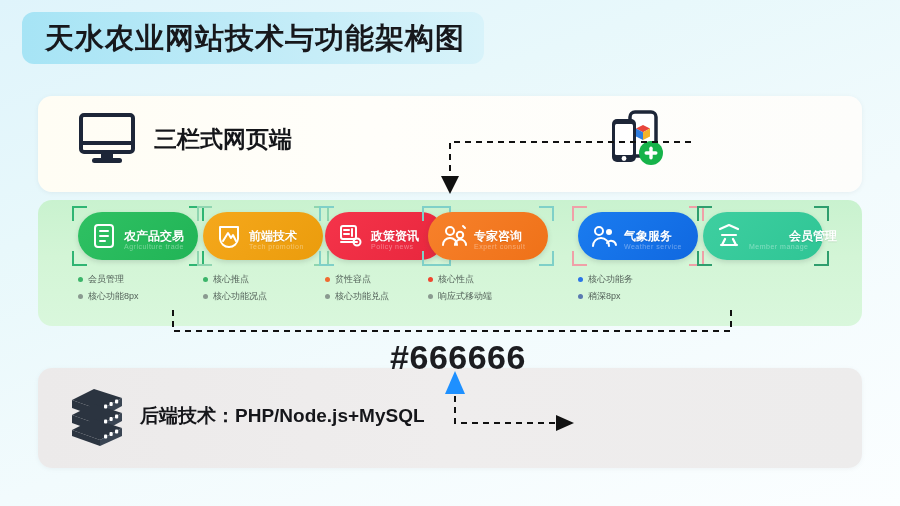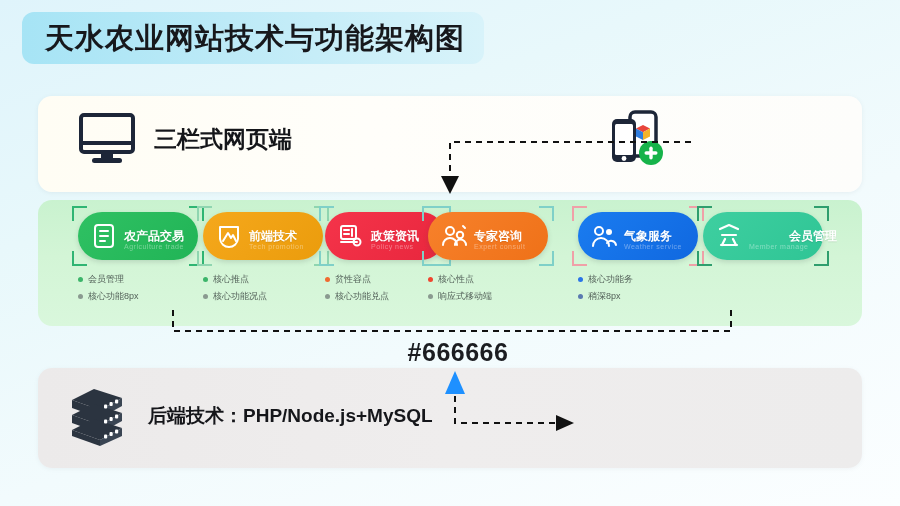--- a/index.html
+++ b/index.html
@@ -72,26 +72,26 @@
   .bk.br{right:-6px;bottom:-6px;border-right:2px solid;border-bottom:2px solid;}
 
   .bullets{margin-top:13px;}
   .bullet{display:flex;align-items:center;margin-bottom:4px;white-space:nowrap;}
   .bullet .dot{width:5px;height:5px;border-radius:50%;margin-right:5px;flex:none;}
   .bullet .btx{font-size:9px;color:#54625a;}
 
   
   .hexlabel{
     position:absolute;left:16px;right:0;top:338px;text-align:center;
-    font-size:25px;font-weight:bold;color:#1c1d21;letter-spacing:.5px;
+    font-size:34px;font-weight:bold;color:#1c1d21;letter-spacing:.5px;
   }
 
   
   #backend-item{position:absolute;left:66px;top:386px;display:flex;align-items:center;}
-  #backend-label{font-size:19px;font-weight:bold;color:#15161a;margin-left:20px;white-space:nowrap;}
+  #backend-label{font-size:19px;font-weight:bold;color:#15161a;margin-left:12px;white-space:nowrap;}
   #frontend-item{position:absolute;left:596px;top:386px;display:flex;align-items:flex-start;}
   #frontend-lines{margin-left:16px;margin-top:8px;}
   .fe-line{font-size:15px;font-weight:bold;color:#15161a;white-space:nowrap;line-height:22px;}
 
   svg{display:block;overflow:visible;}
   #connectors{position:absolute;inset:0;pointer-events:none;}
 </style>
 </head>
 <body>
 

